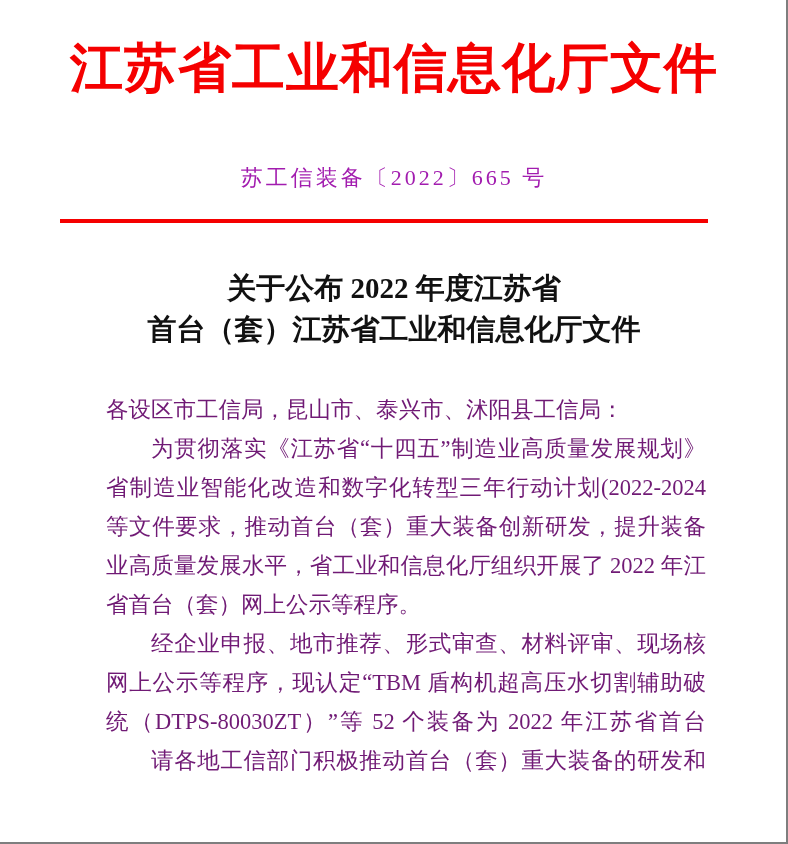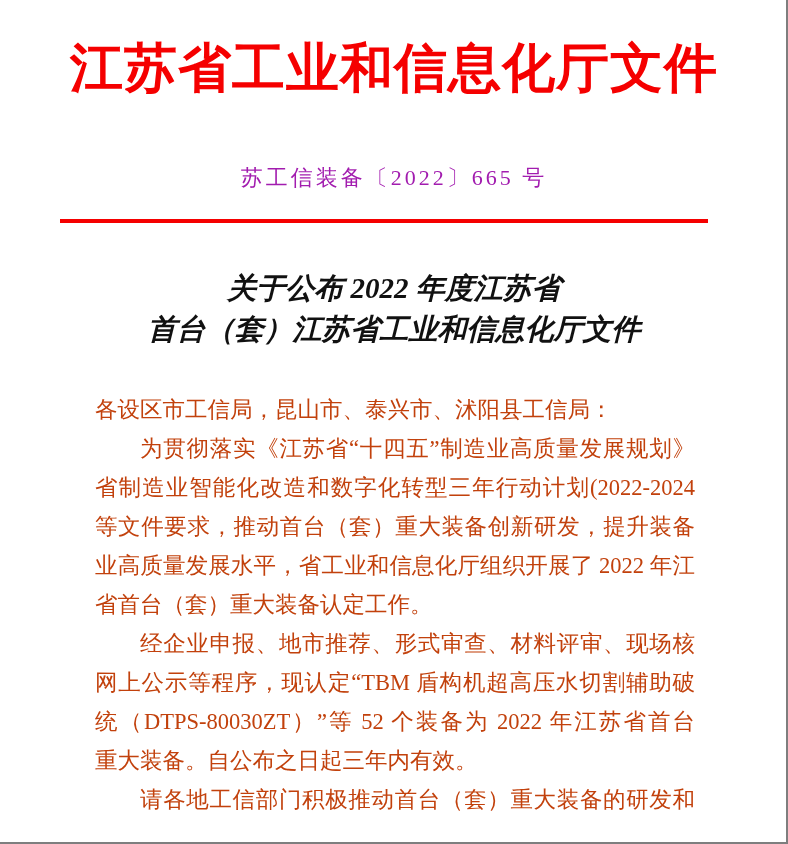--- a/index.html
+++ b/index.html
@@ -47,28 +47,27 @@
     background: #f50000;
   }
   .notice-title {
     position: absolute; top: 268px; left: 0; width: 788px;
     text-align: center;
     font-size: 29px;
     font-weight: bold;
     line-height: 41px;
     color: #111111;
     white-space: nowrap;
-    font-style: italic;
   }
   .body-text {
-    position: absolute; top: 390px; left: 95px;
+    position: absolute; top: 390px; left: 106px;
     width: 600px;
     font-size: 22.5px;
     line-height: 39px;
-    color: #c2410c;
+    color: #701a75;
   }
   .body-line { height: 39px; white-space: nowrap; }
   .body-line.fill {
     white-space: normal;
     text-align: justify;
     text-align-last: justify;
     text-justify: inter-character;
     overflow: hidden;
   }
   .body-line.indent { padding-left: 45px; }
@@ -88,24 +87,23 @@
     <div>关于公布 2022 年度江苏省</div>
     <div>首台（套）江苏省工业和信息化厅文件</div>
   </div>
 
   <div class="body-text">
     <div class="body-line">各设区市工信局，昆山市、泰兴市、沭阳县工信局：</div>
     <div class="body-line indent fill">为贯彻落实《江苏省“十四五”制造业高质量发展规划》《江苏</div>
     <div class="body-line fill">省制造业智能化改造和数字化转型三年行动计划(2022-2024 年)》</div>
     <div class="body-line fill">等文件要求，推动首台（套）重大装备创新研发，提升装备制造</div>
     <div class="body-line fill">业高质量发展水平，省工业和信息化厅组织开展了 2022 年江苏</div>
-    <div class="body-line">省首台（套）重大装备认定工作。</div>
+    <div class="body-line">省首台（套）网上公示等程序。</div>
     <div class="body-line indent fill">经企业申报、地市推荐、形式审查、材料评审、现场核查、</div>
     <div class="body-line fill">网上公示等程序，现认定“TBM 盾构机超高压水切割辅助破岩系</div>
     <div class="body-line fill">统（DTPS-80030ZT）”等 52 个装备为 2022 年江苏省首台（套）</div>
-    <div class="body-line">重大装备。自公布之日起三年内有效。</div>
     <div class="body-line indent fill">请各地工信部门积极推动首台（套）重大装备的研发和推广</div>
   </div>
 
   <div class="edge-right"></div>
   <div class="edge-bottom"></div>
 
 </div>
 
 </body></html>

